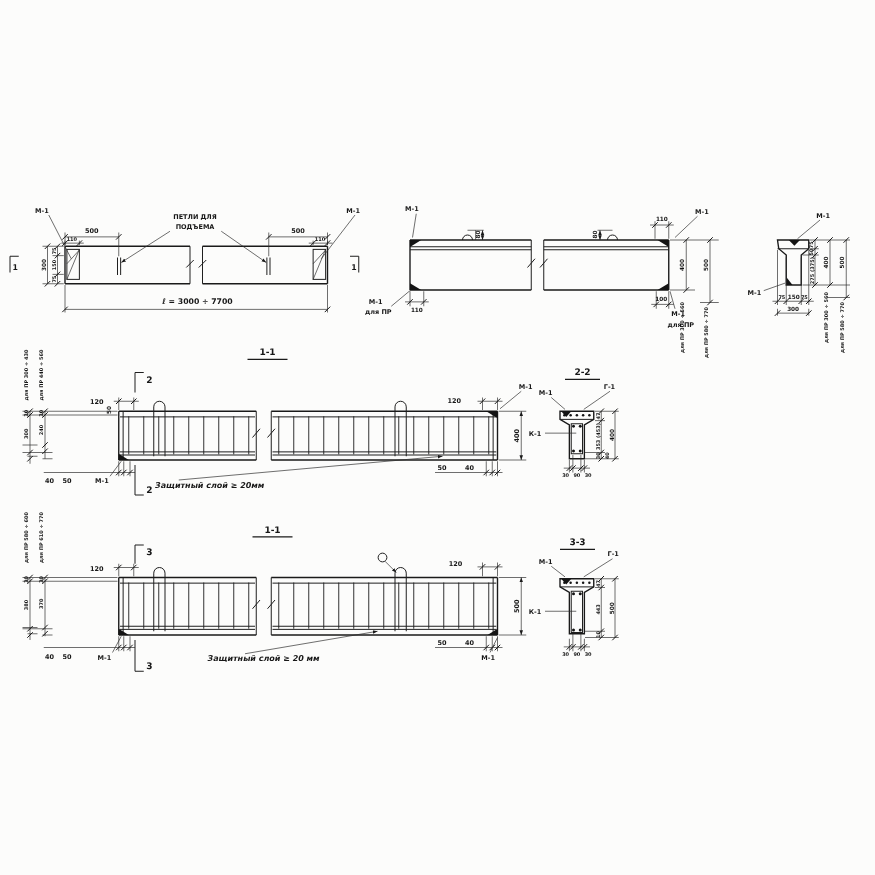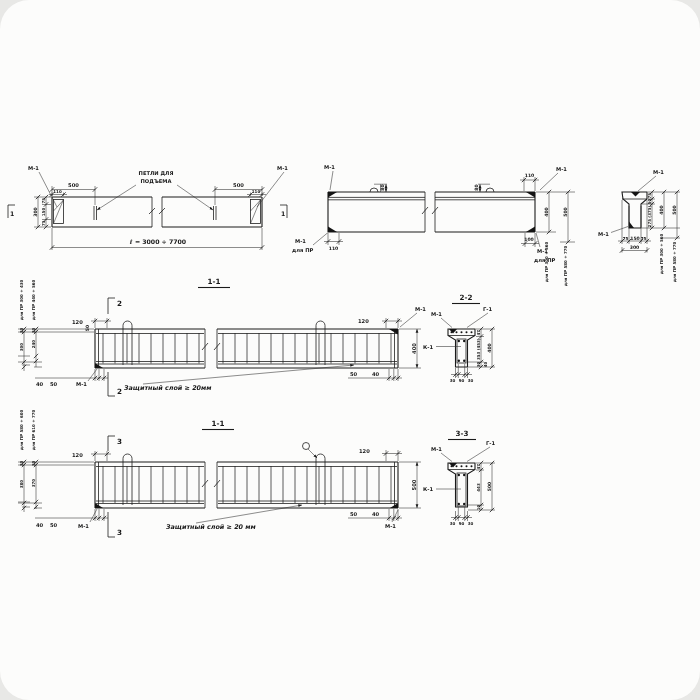--- a/index.html
+++ b/index.html
@@ -1,17 +1,17 @@
 <!DOCTYPE html>
 <html><head>
 <meta charset="utf-8">
 <style>
   html,body{margin:0;padding:0;background:#e8e8e6;}
   .canvas{position:relative;width:700px;height:700px;background:#fcfcfb;overflow:hidden;
-          font-family:"DejaVu Sans",sans-serif;border-radius:29px;}
+          font-family:"DejaVu Sans",sans-serif;}
   svg{display:block}
   svg text{fill:#181818;font-family:"DejaVu Sans",sans-serif;font-weight:bold;}
   .t4{font-size:4px}
   .t45{font-size:4.6px}
   .t5{font-size:5.2px}
   .t6{font-size:6.2px}
   .t7{font-size:7.2px}
   .ti{font-size:6.4px;font-style:italic}
   .mid{text-anchor:middle}
   .ol{stroke:#1a1a1a;stroke-width:1.1;fill:none}

